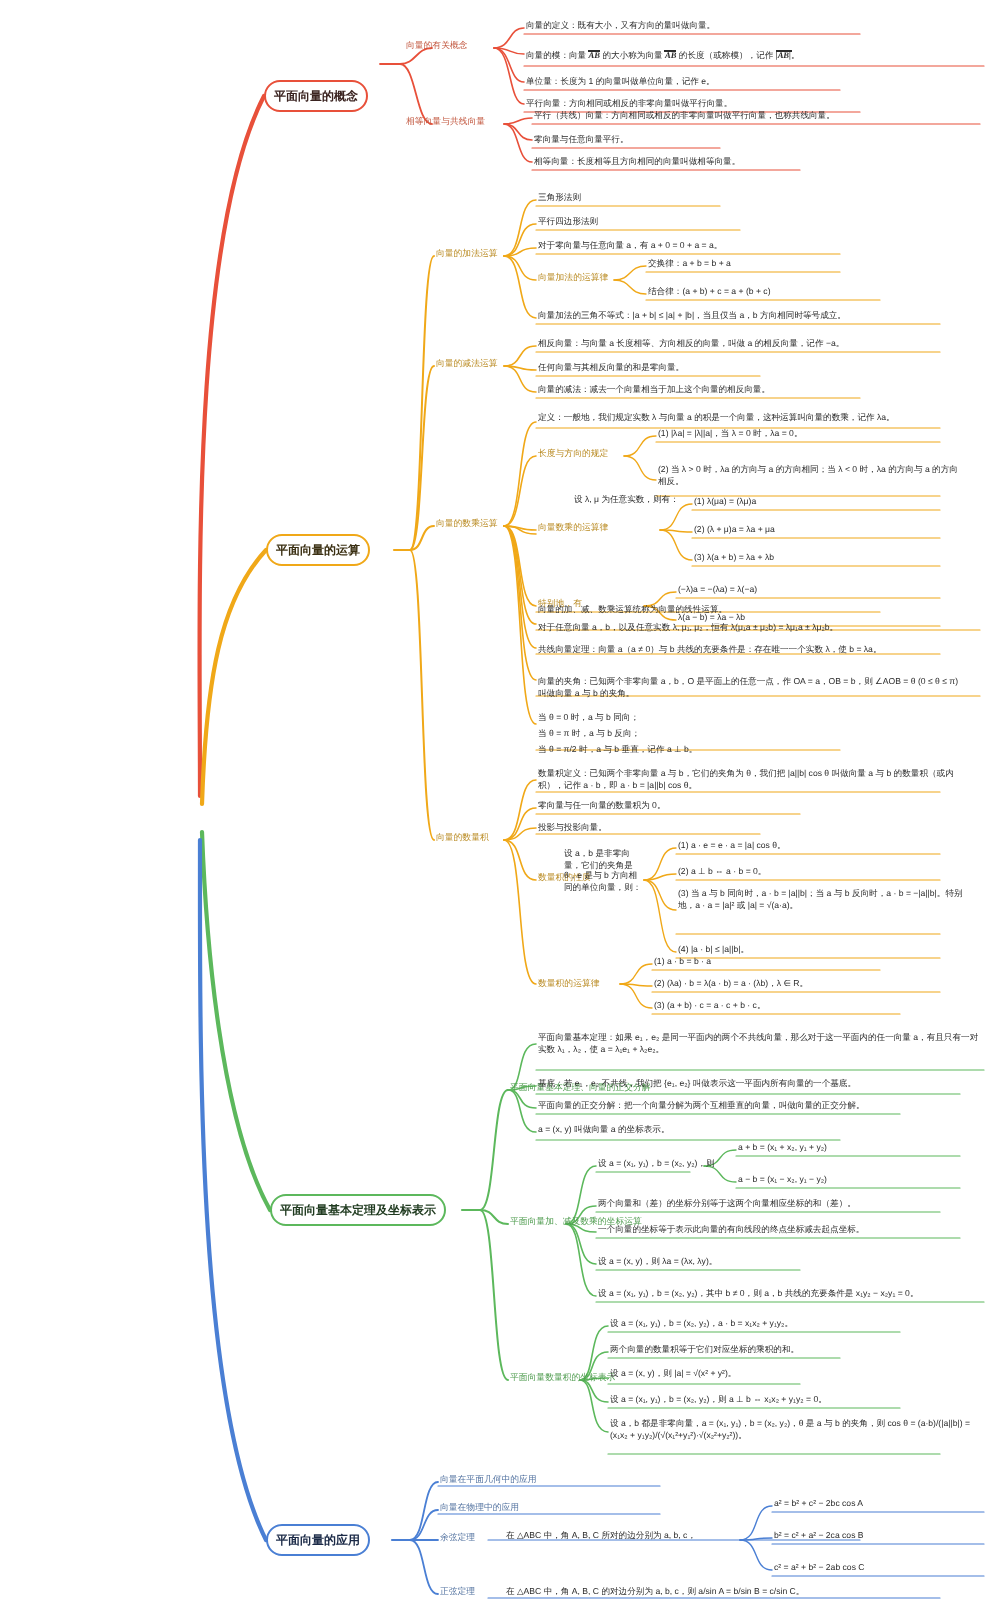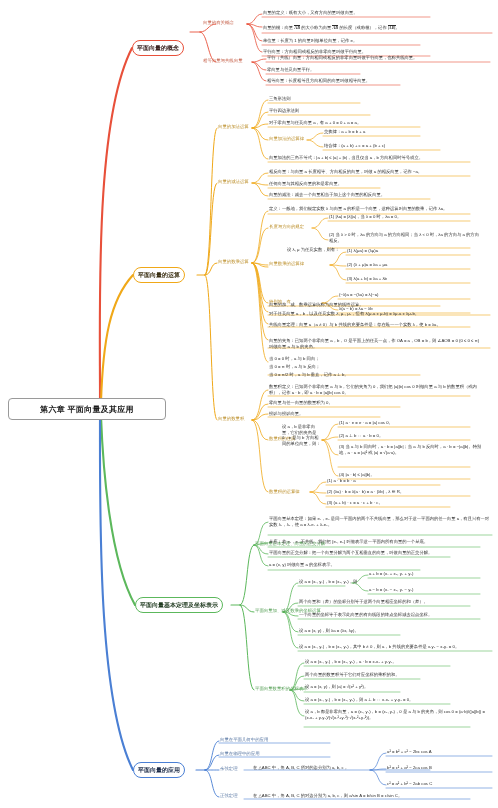--- a/index.html
+++ b/index.html
@@ -211,23 +211,20 @@
       <path d="M244 799 L 470 799" stroke="#4a7fd4" stroke-width=".6"></path>
       <path d="M370 770 C 380 770, 376 753, 386 753" stroke="#4a7fd4" stroke-width=".7"></path>
       <path d="M370 770 C 380 770, 376 769, 386 769" stroke="#4a7fd4" stroke-width=".7"></path>
       <path d="M370 770 C 380 770, 376 785, 386 785" stroke="#4a7fd4" stroke-width=".7"></path>
       <path d="M386 756 L 492 756" stroke="#4a7fd4" stroke-width=".6"></path>
       <path d="M386 772 L 492 772" stroke="#4a7fd4" stroke-width=".6"></path>
       <path d="M386 788 L 492 788" stroke="#4a7fd4" stroke-width=".6"></path>
     </g>
   </svg>
 
-  <div class="node root">
-    <span>第六章 平面向量及其应用</span>
-  </div>
 
   <div class="node l2 red" style="left:132px;top:40px;">
     <span>平面向量的概念</span>
   </div>
   <div class="node l2 orange" style="left:133px;top:267px;">
     <span>平面向量的运算</span>
   </div>
   <div class="node l2 green" style="left:135px;top:597px;">
     <span>平面向量基本定理及坐标表示</span>
   </div>

